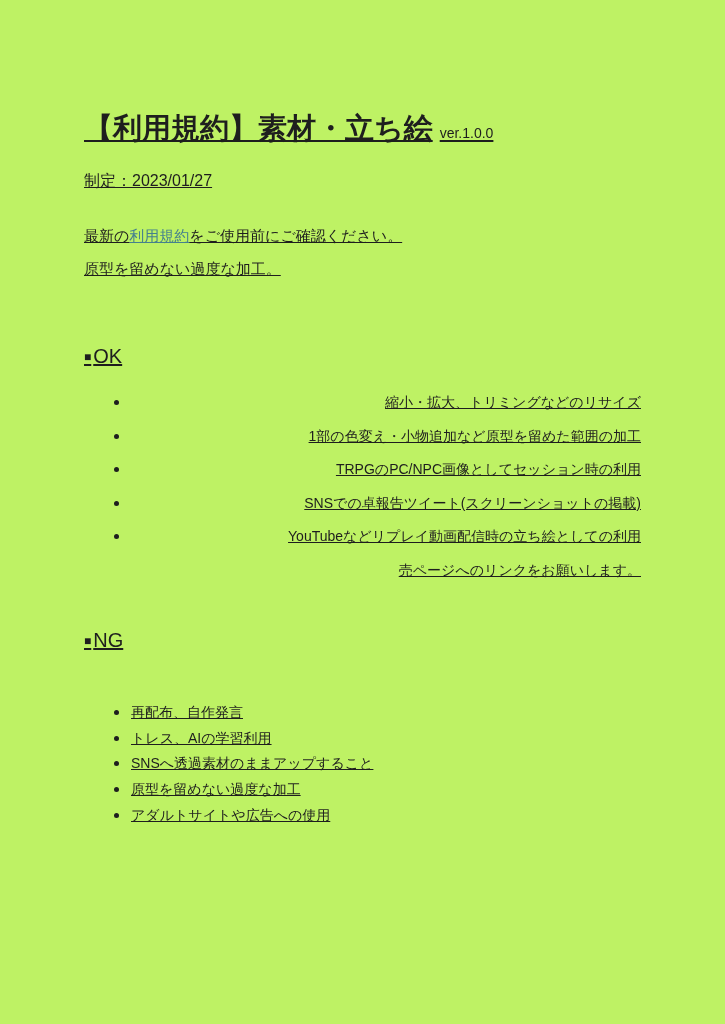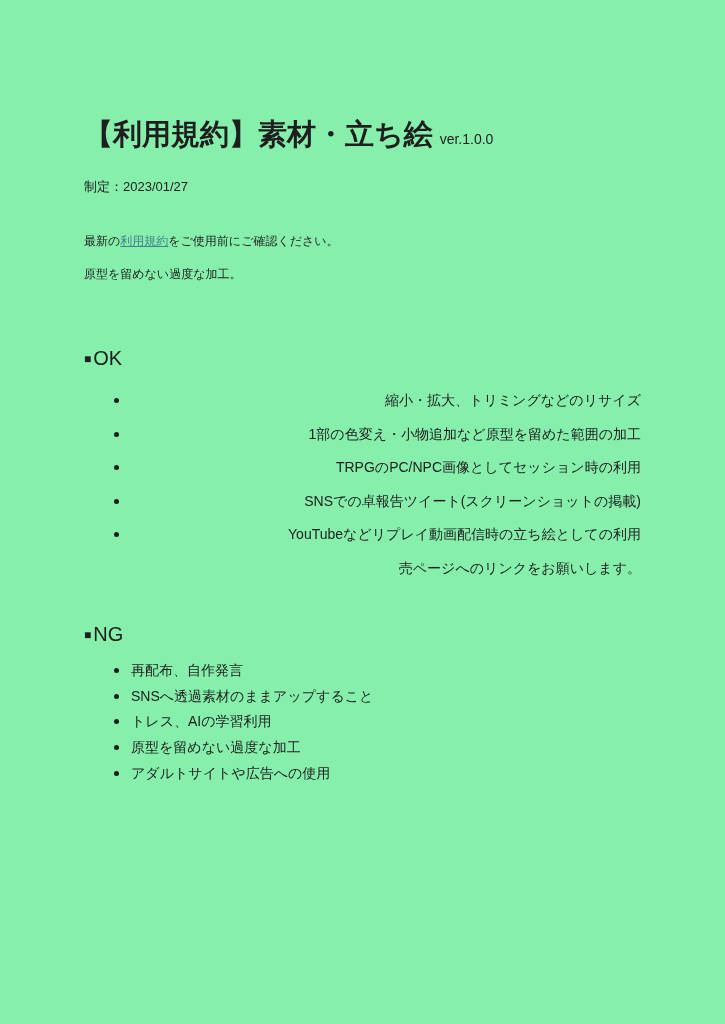--- a/index.html
+++ b/index.html
@@ -7,69 +7,70 @@
   body {
     width: 725px;
     height: 1024px;
     font-family: "Liberation Sans", "DejaVu Sans", sans-serif;
     color: #1e1e1e;
     overflow: hidden;
   }
   .page {
     width: 725px;
     height: 1024px;
-    background: #86efac;
-    padding: 18px 84px;
+    background: #bef264;
+    padding: 12px 84px;
+    text-decoration: underline;
   }
   .title {
     padding-top: 97px;
     line-height: 38px;
     font-size: 29px;
     font-weight: 700;
     white-space: nowrap;
   }
   .title-ver {
     font-size: 14px;
     font-weight: 400;
     margin-left: 7px;
   }
   .established {
     margin-top: 20px;
-    font-size: 13px;
+    font-size: 16px;
     line-height: 17px;
   }
   .body-text {
     margin-top: 30px;
-    font-size: 12px;
+    font-size: 15px;
     line-height: 33px;
   }
   .terms-link {
     color: #45818e;
     text-decoration: underline;
     cursor: pointer;
   }
   .section-heading {
     font-size: 20px;
     font-weight: 400;
-    line-height: 30px;
+    line-height: 38px;
     white-space: nowrap;
   }
   .heading-ok { margin-top: 52px; }
   .heading-ng { margin-top: 34px; }
   .sq {
     font-size: 12px;
     margin-right: 2px;
     vertical-align: 2px;
   }
   ul.list {
     list-style: none;
     font-size: 14px;
   }
   ul.ok-list { margin-top: 10px; text-align: right; }
-  ul.ng-list { margin-top: 8px; }
+  ul.ng-list { margin-top: 40px; }
   ul.ok-list li { line-height: 33.5px; }
   ul.ng-list li { line-height: 25.7px; }
   li.list-item {
     position: relative;
     padding-left: 47px;
   }
   li.list-item::before {
     content: "";
     position: absolute;
     left: 30px;
@@ -122,24 +123,24 @@
 
   <h2 class="section-heading heading-ng">
     <span class="sq">■</span><span>NG</span>
   </h2>
 
   <ul class="list ng-list">
     <li class="list-item">
       <div class="line">再配布、自作発言</div>
     </li>
     <li class="list-item">
-      <div class="line">SNSへ透過素材のままアップすること</div>
+      <div class="line">トレス、AIの学習利用</div>
     </li>
     <li class="list-item">
-      <div class="line">トレス、AIの学習利用</div>
+      <div class="line">SNSへ透過素材のままアップすること</div>
     </li>
     <li class="list-item">
       <div class="line">原型を留めない過度な加工</div>
     </li>
     <li class="list-item">
       <div class="line">アダルトサイトや広告への使用</div>
     </li>
   </ul>
 
 </div>

